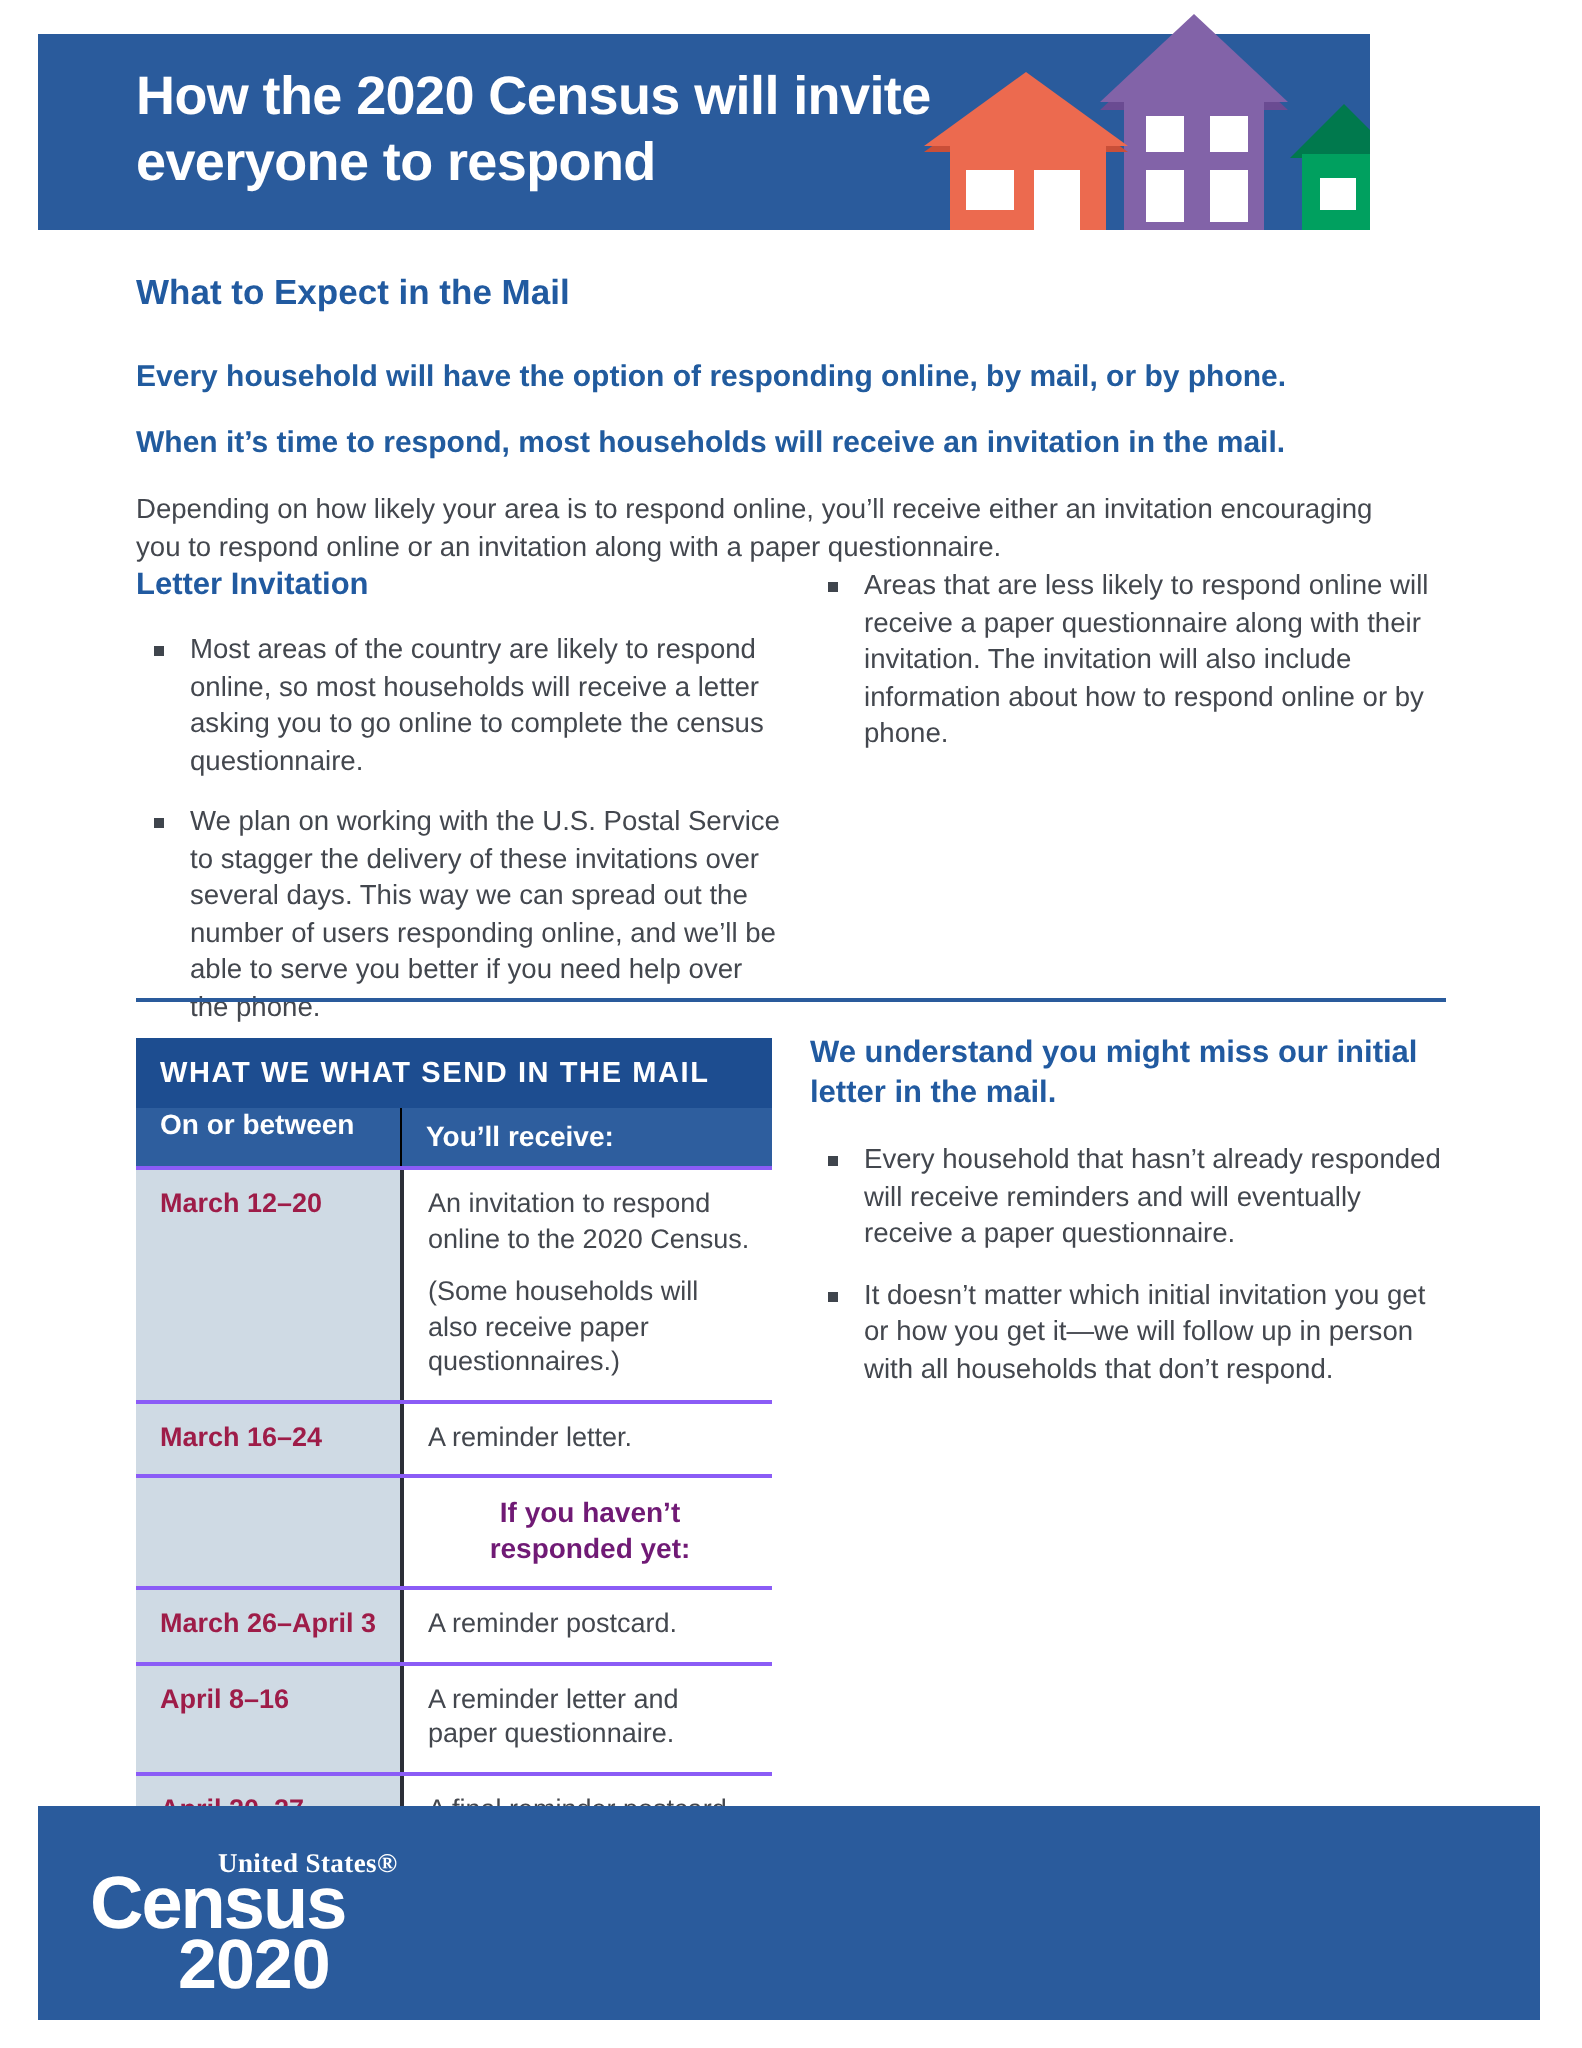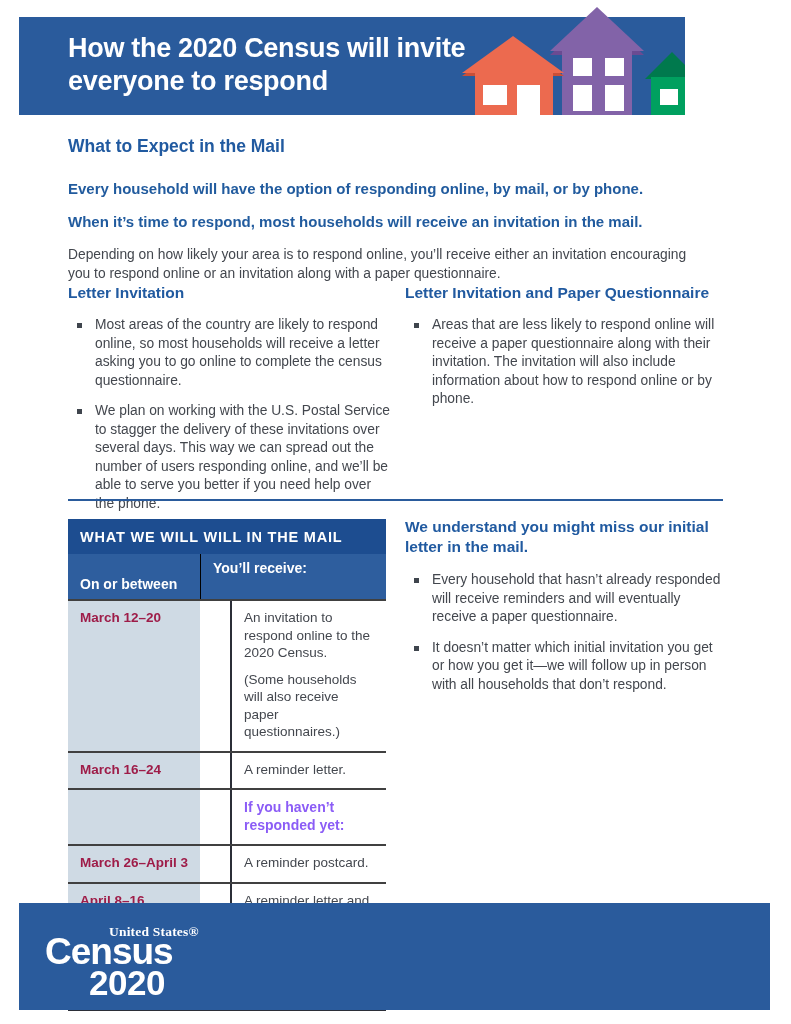--- a/index.html
+++ b/index.html
@@ -32,29 +32,29 @@
             line-height:18.5px; margin-bottom:12px; }
   .bullet .sq { position:absolute; left:9px; top:7px; width:5px; height:5px; background:#3f454d; }
   
   .divider { position:absolute; left:68px; top:499px; width:655px; height:2px; background:#2a5b9c; }
   
   .mail-table { position:absolute; left:68px; top:519px; width:318px;
                 border-bottom:2px solid #2b2e37; }
   .mt-title { background:#1d4d90; color:#ffffff; font-weight:bold; font-size:14.5px;
               letter-spacing:0.8px; padding:10px 12px 9px 12px; }
   .mt-sub { display:flex; background:#2e5e9e; color:#ffffff; font-weight:bold; font-size:14px; }
-  .mt-sub .c1 { width:132px; padding:22px 10px 7px 12px; }
+  .mt-sub .c1 { width:132px; padding:0 10px 7px 12px; }
   .mt-sub .c2 { flex:1; padding:6px 10px 7px 12px; border-left:1px solid #000000; }
-  .trow { display:flex; border-top:2px solid #404040;gap:30px; }
+  .trow { display:flex; border-top:2px solid #8b5cf6; }
   .trow .c1 { width:132px; background:#cfdae4; padding:8px 8px 10px 12px;
               color:#9e1c48; font-weight:bold; font-size:13.5px; line-height:17px; }
   .trow .c2 { flex:1; background:#ffffff; border-left:2px solid #2b2e37;
               padding:8px 10px 10px 12px; color:#43474e; font-size:13.5px; line-height:17.5px; }
   .trow .c2 p + p { margin-top:9px; }
-  .trow .c2 .strong { font-weight:bold; color:#8b5cf6; font-size:14px; line-height:18px; }
+  .trow .c2 .strong { font-weight:bold; color:#701a75; font-size:14px; line-height:18px;text-align:center; }
   
   .reminder { position:absolute; left:405px; top:517px; width:322px; }
   .reminder .col-h { line-height:19.5px; margin-bottom:15px; }
   
   .footer { position:absolute; left:19px; top:903px; width:751px; height:107px; background:#2a5b9c; }
   .logo { position:absolute; left:26px; top:18px; width:200px; height:80px; color:#ffffff; }
   .logo-us { position:absolute; left:35px; top:3px; font-family:"Liberation Serif", serif;
              font-size:13.5px; font-weight:bold; letter-spacing:0.2px;margin-left:29px; }
   .logo-census { position:absolute; left:0; top:12px; font-size:37px; font-weight:bold;
                  letter-spacing:-1px; line-height:1; }
@@ -106,32 +106,31 @@
       <div class="bullet">
         <span class="sq"></span>
         <span>Most areas of the country are likely to respond online, so most households will receive a letter asking you to go online to complete the census questionnaire.</span>
       </div>
       <div class="bullet">
         <span class="sq"></span>
         <span>We plan on working with the U.S. Postal Service to stagger the delivery of these invitations over several days. This way we can spread out the number of users responding online, and we’ll be able to serve you better if you need help over the phone.</span>
       </div>
     </div>
     <div class="col-right">
-      <div class="col-h">Letter Invitation and Paper Questionnaire</div>
       <div class="bullet">
         <span class="sq"></span>
         <span>Areas that are less likely to respond online will receive a paper questionnaire along with their invitation. The invitation will also include information about how to respond online or by phone.</span>
       </div>
     </div>
   </div>
 
   <div class="divider"></div>
 
   <div class="mail-table">
-    <div class="mt-title">WHAT WE WILL WILL IN THE MAIL</div>
+    <div class="mt-title">WHAT WE WHAT SEND IN THE MAIL</div>
     <div class="mt-sub">
       <div class="c1">On or between</div>
       <div class="c2">You’ll receive:</div>
     </div>
     <div class="trow">
       <div class="c1">March 12–20</div>
       <div class="c2">
         <p>An invitation to respond online to the 2020 Census.</p>
         <p>(Some households will also receive paper questionnaires.)</p>
       </div>

